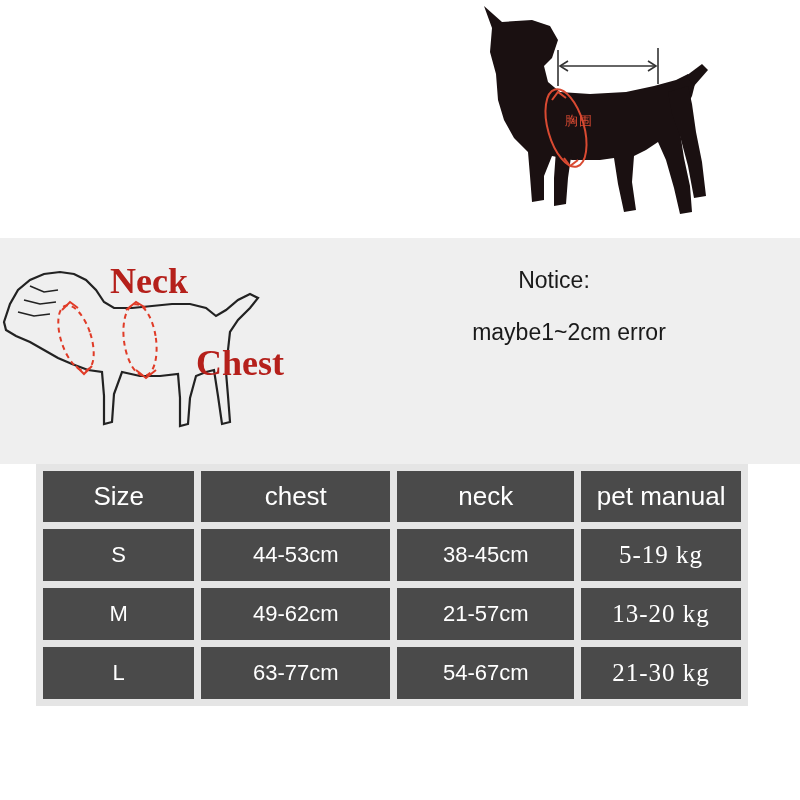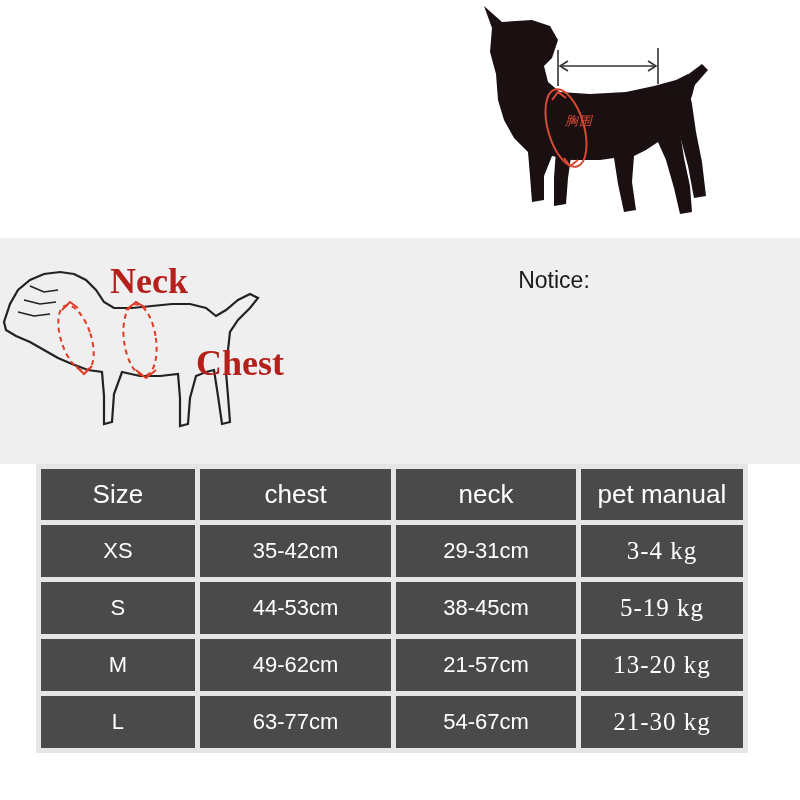--- a/index.html
+++ b/index.html
@@ -15,21 +15,20 @@
     position: relative;
   }
 
   
   .top-panel {
     position: relative;
     width: 800px;
     height: 238px;
     background: #ffffff;
     overflow: hidden;
-    font-style: italic;
   }
   .dog-photo {
     position: absolute;
     left: 440px;
     top: 0px;
     width: 300px;
     height: 238px;
   }
   .chest-label {
     position: absolute;
@@ -103,21 +102,21 @@
   table.size-table {
     border-collapse: collapse;
     position: absolute;
     left: 36px;
     top: 0px;
     width: 712px;
     background: #4a4a4a;
   }
   table.size-table th,
   table.size-table td {
-    border: 5px solid #e5e5e5;
+    border: 7px solid #e5e5e5;
     color: #ffffff;
     text-align: center;
     background: #4a4a4a;
   }
   table.size-table th {
     height: 49px;
     font-size: 26px;
     font-weight: normal;
     font-family: "Liberation Sans", sans-serif;
   }
@@ -204,20 +203,21 @@
       <polyline points="126,64 136,56 146,62"></polyline>
       <polyline points="156,124 146,132 136,124"></polyline>
     </g>
   </svg>
 
   <div class="word-neck">Neck</div>
   <div class="word-chest">Chest</div>
 
   <div class="notice-text">
     <div class="line l1">Notice:</div>
+    <div class="line l3">maybe1~2cm error</div>
   </div>
 </div>
 
 <div class="size-table-wrap">
   <table class="size-table">
     <colgroup>
       <col class="c-size">
         <col class="c-chest">
         <col class="c-neck">
         <col class="c-wt">
@@ -225,26 +225,20 @@
     <thead>
       <tr>
         <th>Size</th>
         <th>chest</th>
         <th>neck</th>
         <th>pet manual</th>
       </tr>
     </thead>
     <tbody>
       <tr>
-        <td>XS</td>
-        <td>35-42cm</td>
-        <td>29-31cm</td>
-        <td class="wt">3-4 kg</td>
-      </tr>
-      <tr>
         <td>S</td>
         <td>44-53cm</td>
         <td>38-45cm</td>
         <td class="wt">5-19 kg</td>
       </tr>
       <tr>
         <td>M</td>
         <td>49-62cm</td>
         <td>21-57cm</td>
         <td class="wt">13-20 kg</td>

